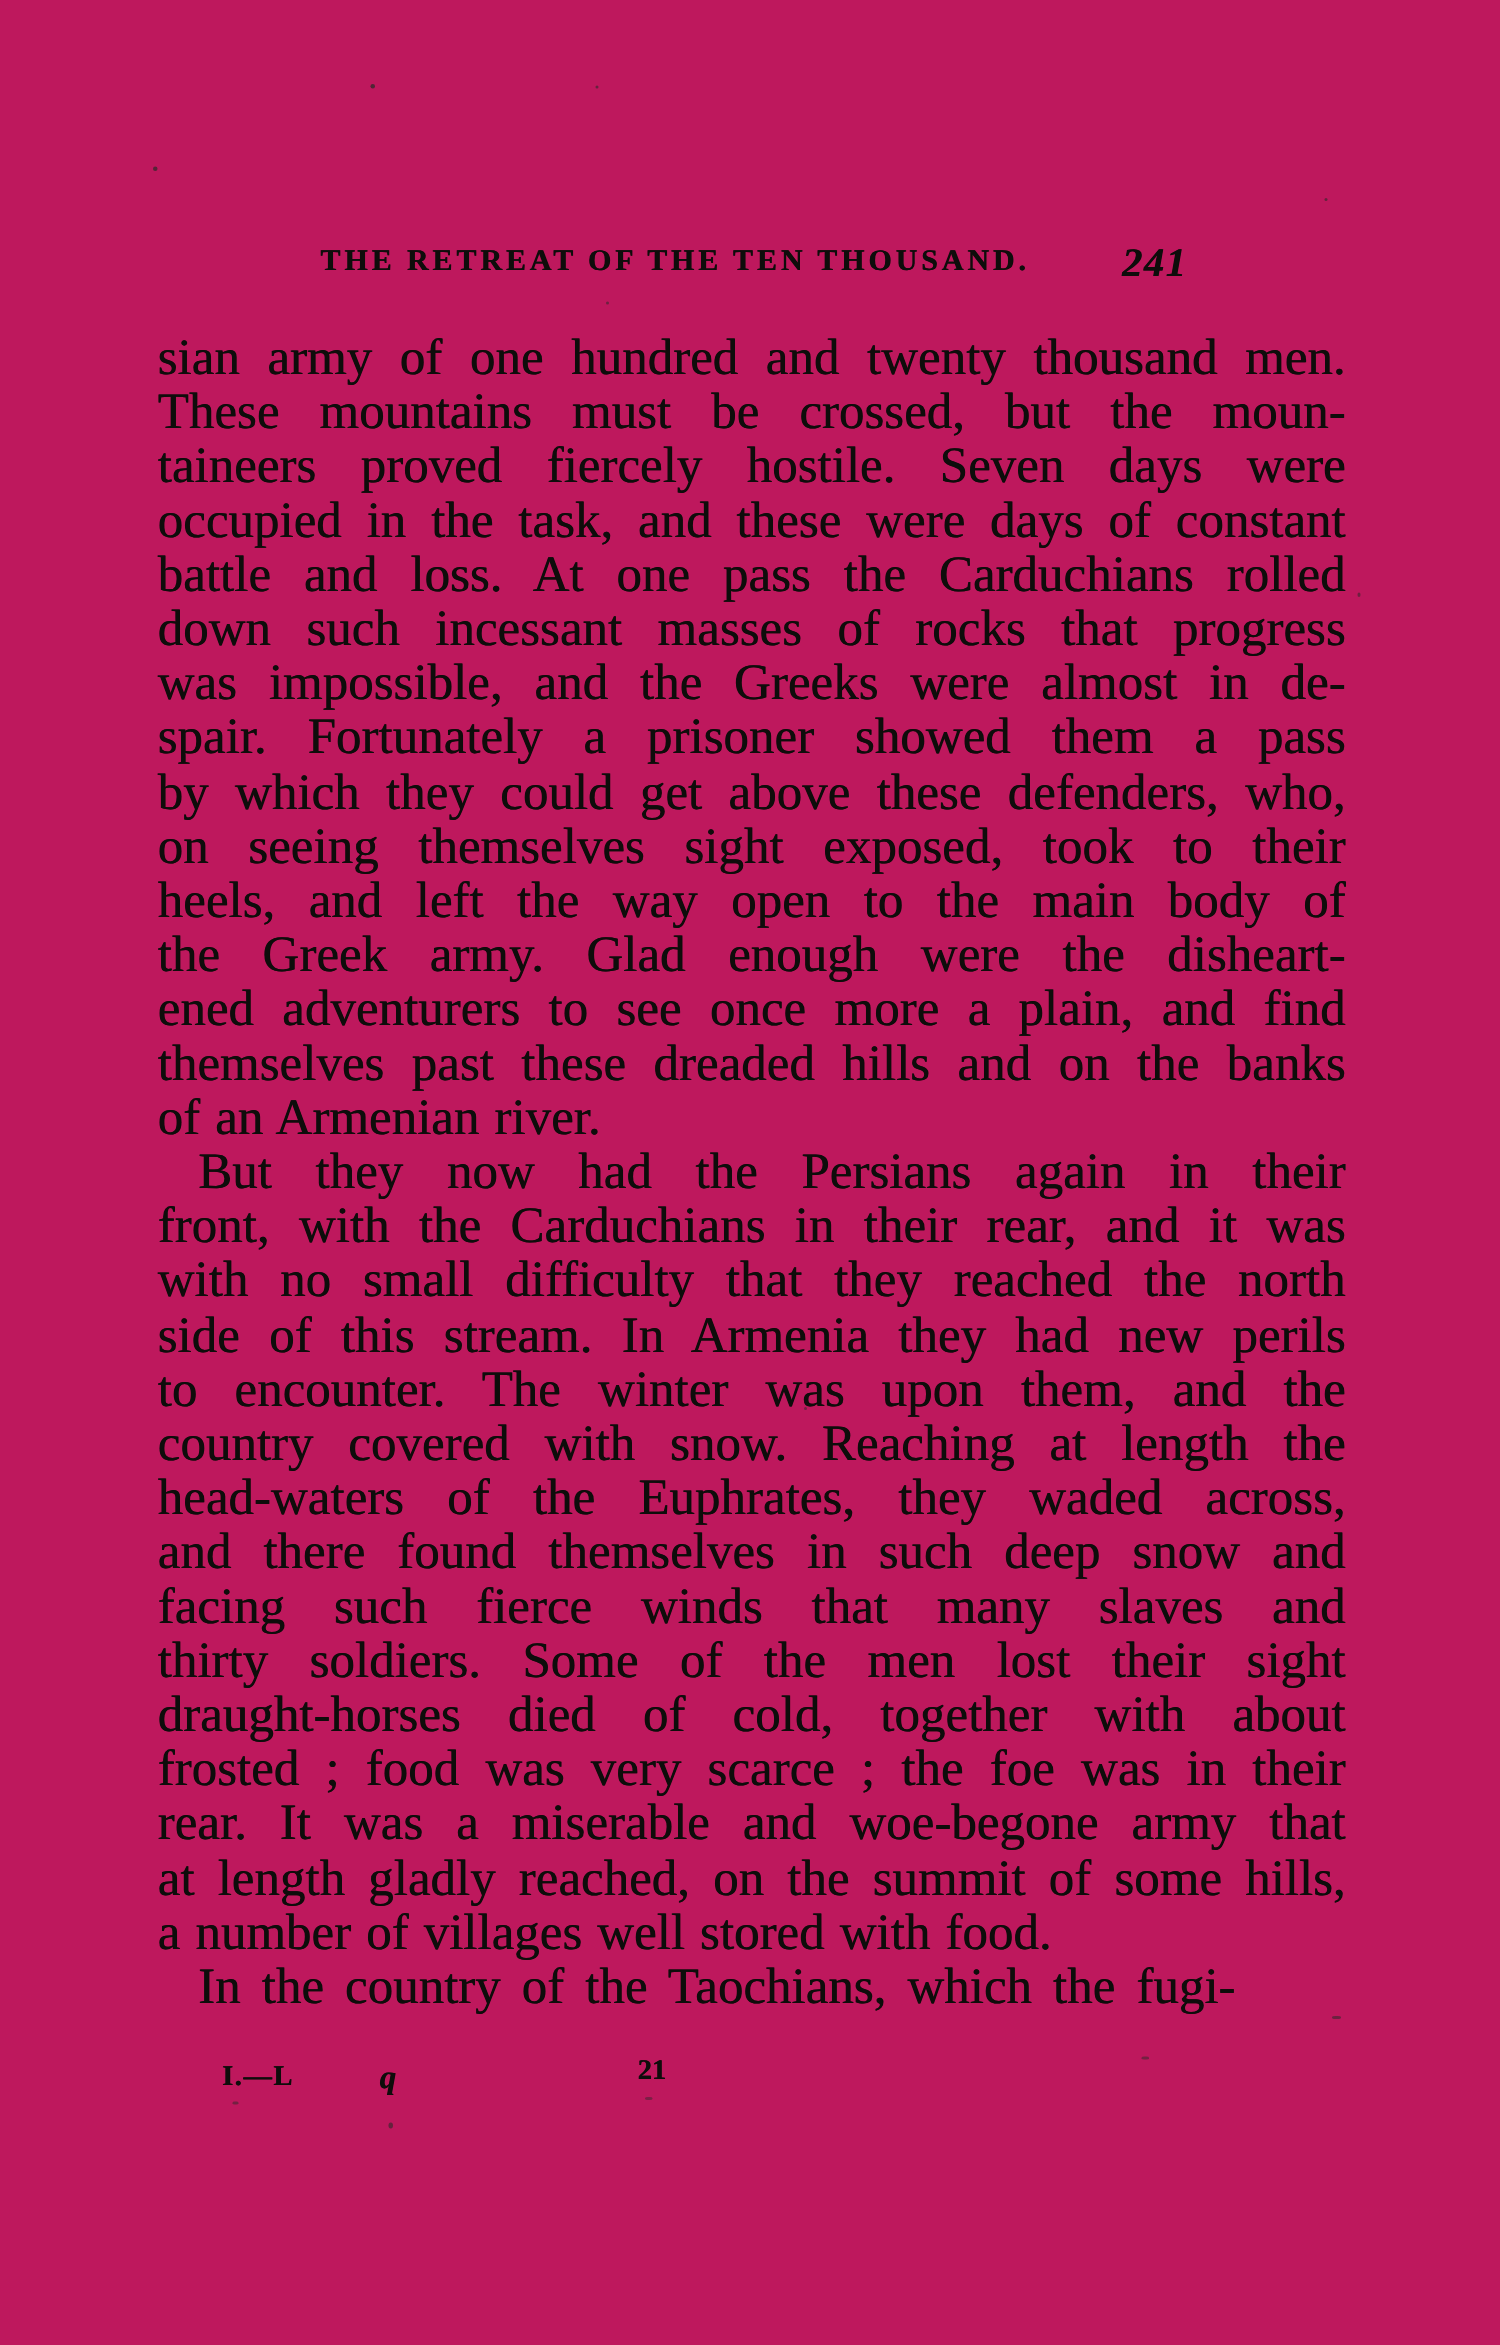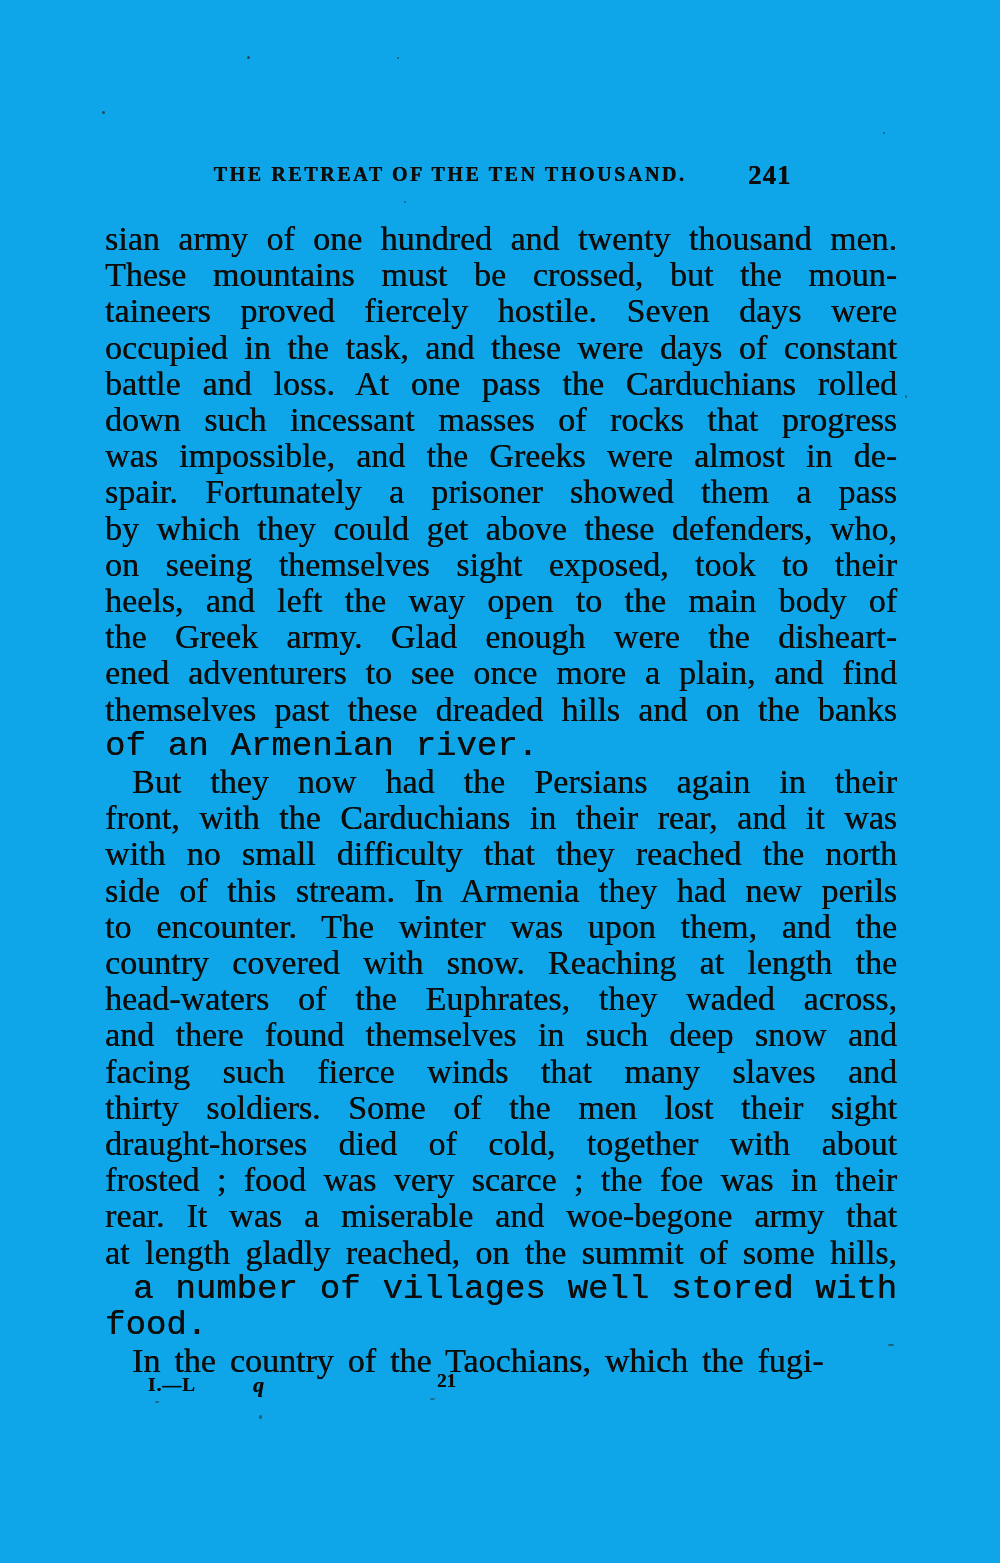--- a/index.html
+++ b/index.html
@@ -4,21 +4,21 @@
 <style>
   html, body {
     margin: 0;
     padding: 0;
     background: #ffffff;
   }
   .page {
     position: relative;
     width: 1000px;
     height: 1563px;
-    background: #0ea5e9;
+    background: #be185d;
     color: #0e0d0b;
     font-family: "Liberation Serif", "DejaVu Serif", serif;
     overflow: hidden;
   }
   
   .ink { text-shadow: 0.35px 0 0 currentColor; }
 
   .running-header {
     position: absolute;
     top: 163px;
@@ -30,54 +30,54 @@
     letter-spacing: 2.6px;
     white-space: nowrap;
   }
   .page-number {
     position: absolute;
     top: 160px;
     left: 748px;
     font-size: 27px;
     font-weight: 700;
     letter-spacing: 1px;
+    font-style: italic;
   }
 
   .text-block {
     position: absolute;
     top: 221px;
     left: 105px;
     width: 792px;
     font-size: 34px;
     line-height: 36.2px;
     word-spacing: 1.5px;
   }
   .line {
     text-align: justify;
     text-align-last: justify;
   }
   .line.no-just {
     text-align: right;
     text-align-last: left;
-    font-family: Liberation Mono, monospace;
   }
   .line.indent { text-indent: 27px; }
   .line.catchline {
     text-align: left;
     text-align-last: left;
     word-spacing: 5.5px;
   }
 
   .footer-sig {
     position: absolute;
     font-weight: 700;
   }
   .sig-left   { top: 1374px; left: 148px; font-size: 19px; letter-spacing: 1px; }
   .sig-mark   { top: 1372px; left: 253px; font-size: 22px; font-style: italic; font-weight: 700; }
-  .sig-number { top: 1370px; left: 425px; font-size: 19px; margin-left: 12px; }
+  .sig-number { top: 1370px; left: 425px; font-size: 19px; }
 
   
   .speck {
     position: absolute;
     background: #2a2a28;
     border-radius: 50%;
   }
 </style>
 </head>
 <body>

